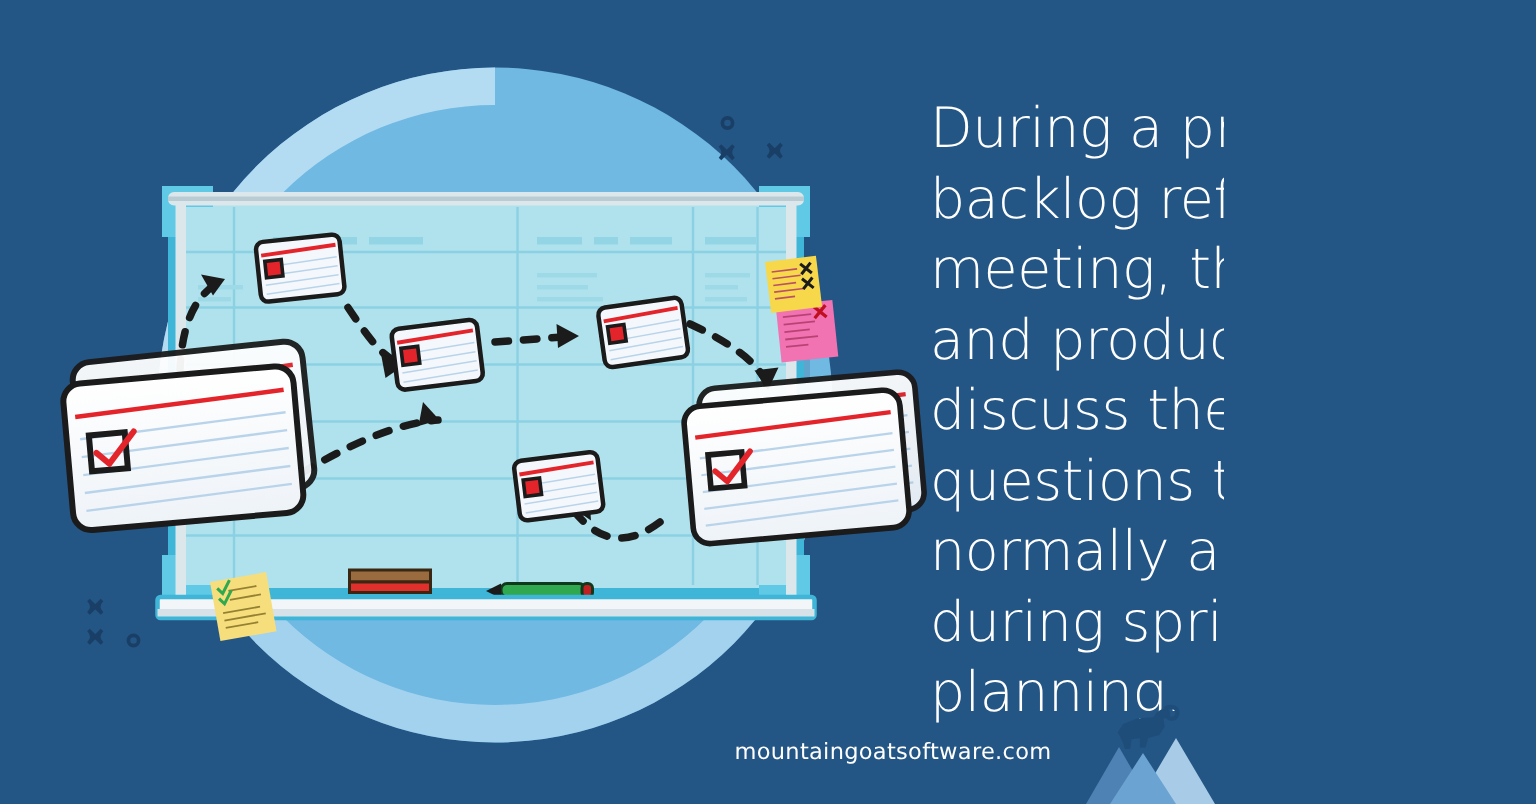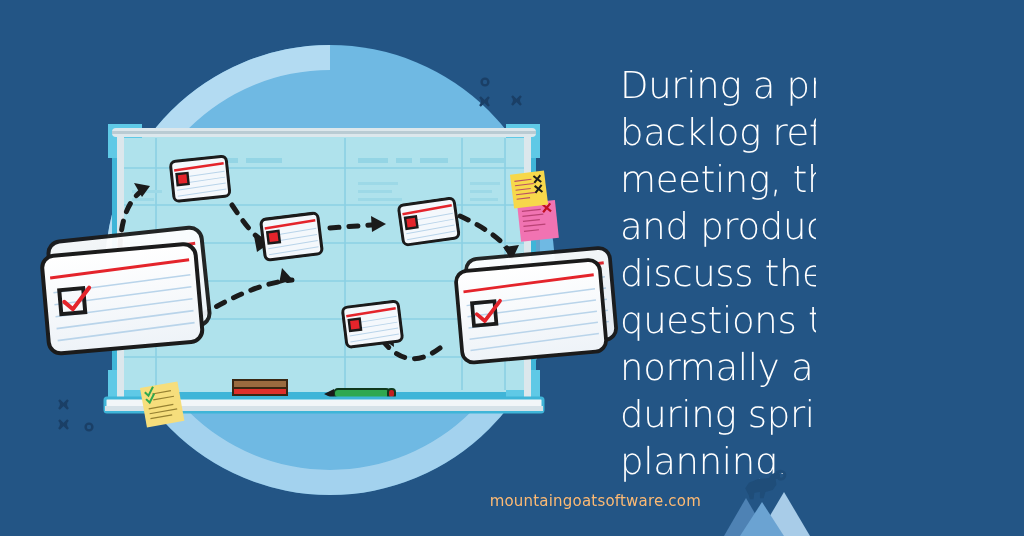--- a/index.html
+++ b/index.html
@@ -21,21 +21,21 @@
     font-weight:300;
     font-size:37px;
     line-height:47px;
     letter-spacing:-0.3px;
     white-space:pre-line;
     text-rendering:geometricPrecision;
   }
   
   #footer-url{
     position:absolute;right:115px;bottom:26px;
-    color:#fdba74;
+    color:#ffffff;
     font-family:"DejaVu Sans", sans-serif;
     font-size:15px;
     letter-spacing:.2px;
     white-space:nowrap;
     margin-top:27px;
   }
   #logo{position:absolute;right:0px;bottom:0px;width:110px;height:72px;}
 </style>
 </head>
 <body>

